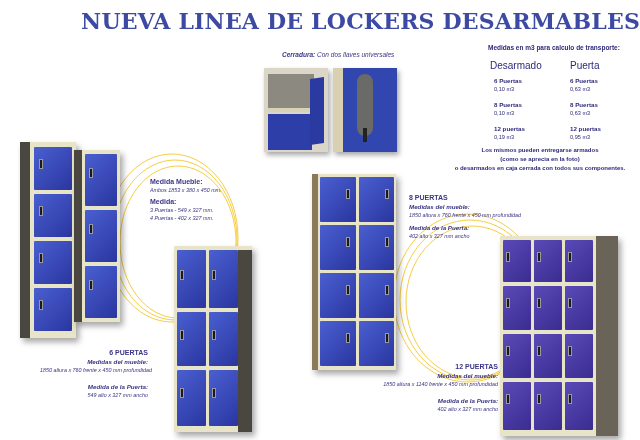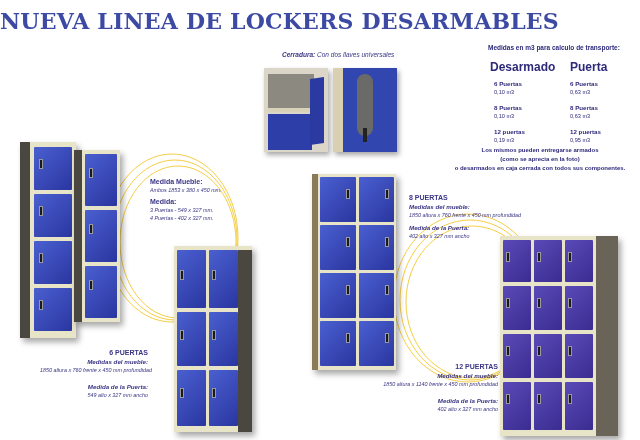--- a/index.html
+++ b/index.html
@@ -1,26 +1,26 @@
 <!DOCTYPE html>
 <html><head>
 <meta charset="utf-8">
 <style>
   html, body { margin:0; padding:0; }
   body { width:640px; height:440px; background:#ffffff; position:relative; overflow:hidden;
          font-family:"Liberation Sans", sans-serif; color:#3a3585; }
   .abs { position:absolute; }
-  .title { left:0; top:8px; width:640px; text-align:left; font-family:"DejaVu Serif", serif;
+  .title { left:0; top:8px; width:640px; text-align:right; font-family:"DejaVu Serif", serif;
            font-weight:bold; font-size:22px; color:#3d4aa3; letter-spacing:0.2px; }
   .cap { font-size:6.5px; font-style:italic; color:#3a3585; }
   .cap b { font-style:italic; }
   .tiny { font-size:5.4px; font-style:italic; line-height:8px; }
   .lbl { font-size:6.2px; font-weight:bold; font-style:italic; line-height:9px; }
   .hdr { font-size:6.5px; font-weight:bold; color:#2e2a7a; }
-  .tbl-h { font-size:12px; font-weight:bold; color:#2e2a7a; }
+  .tbl-h { font-size:10px; font-weight:normal; color:#2e2a7a; }
   .tbl-t { font-size:6.2px; font-weight:bold; color:#2e2a7a; line-height:8px; }
   .tbl-v { font-size:5.6px; color:#2e2a7a; line-height:8px; }
   .note { font-size:6px; font-weight:bold; color:#2e2a7a; text-align:center; line-height:9px; }
 
   .photo { background:#dcd6c8; box-shadow:2px 3px 5px rgba(0,0,0,0.35); overflow:hidden; }
   .locker { position:absolute; background:#e8e4c8; box-shadow:3px 4px 6px rgba(0,0,0,0.35); }
   .side { position:absolute; background:#4a4640; }
   .door { position:absolute; background:linear-gradient(135deg,#4a5fd0,#2a36a0); border-radius:1px; }
   .door.purple { background:linear-gradient(135deg,#5a4ab8,#3a2c90); }
   .handle { position:absolute; width:2px; height:8px; background:#1a1a1a; border:1px solid #9a9a9a; }

